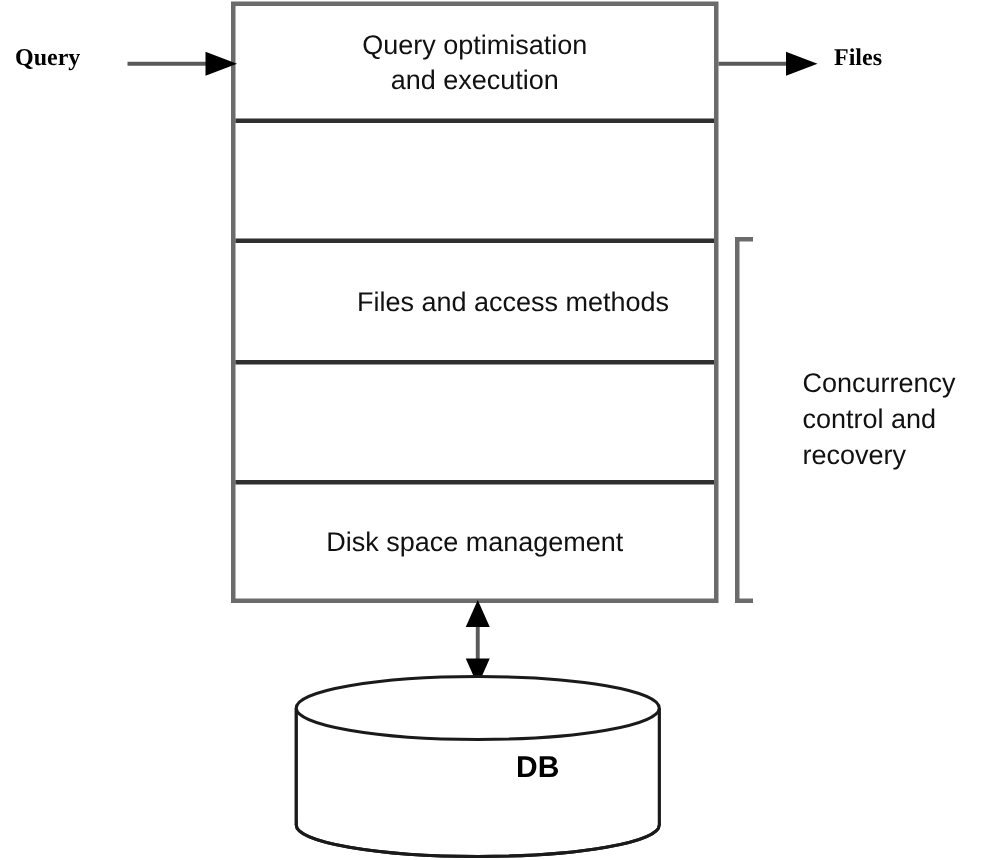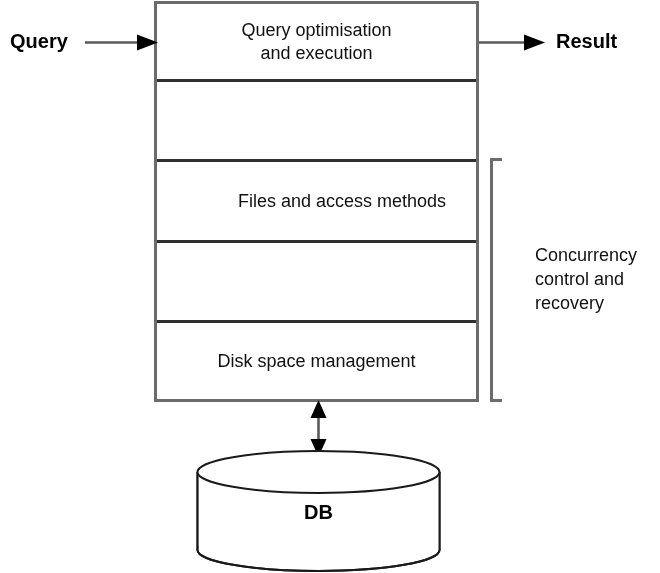--- a/index.html
+++ b/index.html
@@ -17,22 +17,22 @@
   }
   svg.layer {
     position: absolute;
     left: 0;
     top: 0;
     width: 660px;
     height: 573px;
   }
   .ext-label {
     position: absolute;
-    font-family: Liberation Sans, sans-serif;
-    font-size: 20px;
+    font-family: Liberation Serif, serif;
+    font-size: 16px;
     font-weight: bold;
     color: #000000;
     white-space: nowrap;
     line-height: 1;
   }
   #query-label { left: 10px; top: 31px; }
   #result-label { left: 556px; top: 31px; }
   .layer-text {
     position: absolute;
     font-family: "Liberation Sans", sans-serif;
@@ -62,20 +62,21 @@
     position: absolute;
     left: 197px;
     top: 502px;
     width: 243px;
     text-align: center;
     font-family: "Liberation Sans", sans-serif;
     font-size: 20px;
     font-weight: bold;
     color: #000000;
     line-height: 1;
+    padding-left: 40px;
   }
 </style>
 </head>
 <body>
 
 <div id="canvas">
 
   <svg class="layer" viewBox="0 0 660 573">
 
     <rect x="155.5" y="2.5" width="322" height="398" fill="#ffffff" stroke="#6b6b6b" stroke-width="3"></rect>
@@ -117,21 +118,21 @@
       <rect x="198.5" y="472" width="241" height="78" fill="#ffffff"></rect>
       <path d="M 197.5 472 L 197.5 550" stroke="#1a1a1a" stroke-width="2" fill="none"></path>
       <path d="M 439.5 472 L 439.5 550" stroke="#1a1a1a" stroke-width="2" fill="none"></path>
       <path d="M 197.5 550 A 121 21 0 0 0 439.5 550" stroke="#1a1a1a" stroke-width="2" fill="none"></path>
 
       <ellipse cx="318.5" cy="472" rx="121" ry="21" fill="#ffffff" stroke="#1a1a1a" stroke-width="2"></ellipse>
     </g>
   </svg>
 
   <div class="ext-label" id="query-label">Query</div>
-  <div class="ext-label" id="result-label">Result</div>
+  <div class="ext-label" id="result-label">Files</div>
 
   <div class="layer-text" style="left:157px; top:4px; width:319px; height:76px;">Query optimisation
 and execution</div>
 
 
   <div class="layer-text" style="left:157px; top:162px; width:370px; height:79px;">Files and access methods</div>
 
 
   <div class="layer-text" style="left:157px; top:323px; width:319px; height:77px;text-align:right;">Disk space management</div>
 

